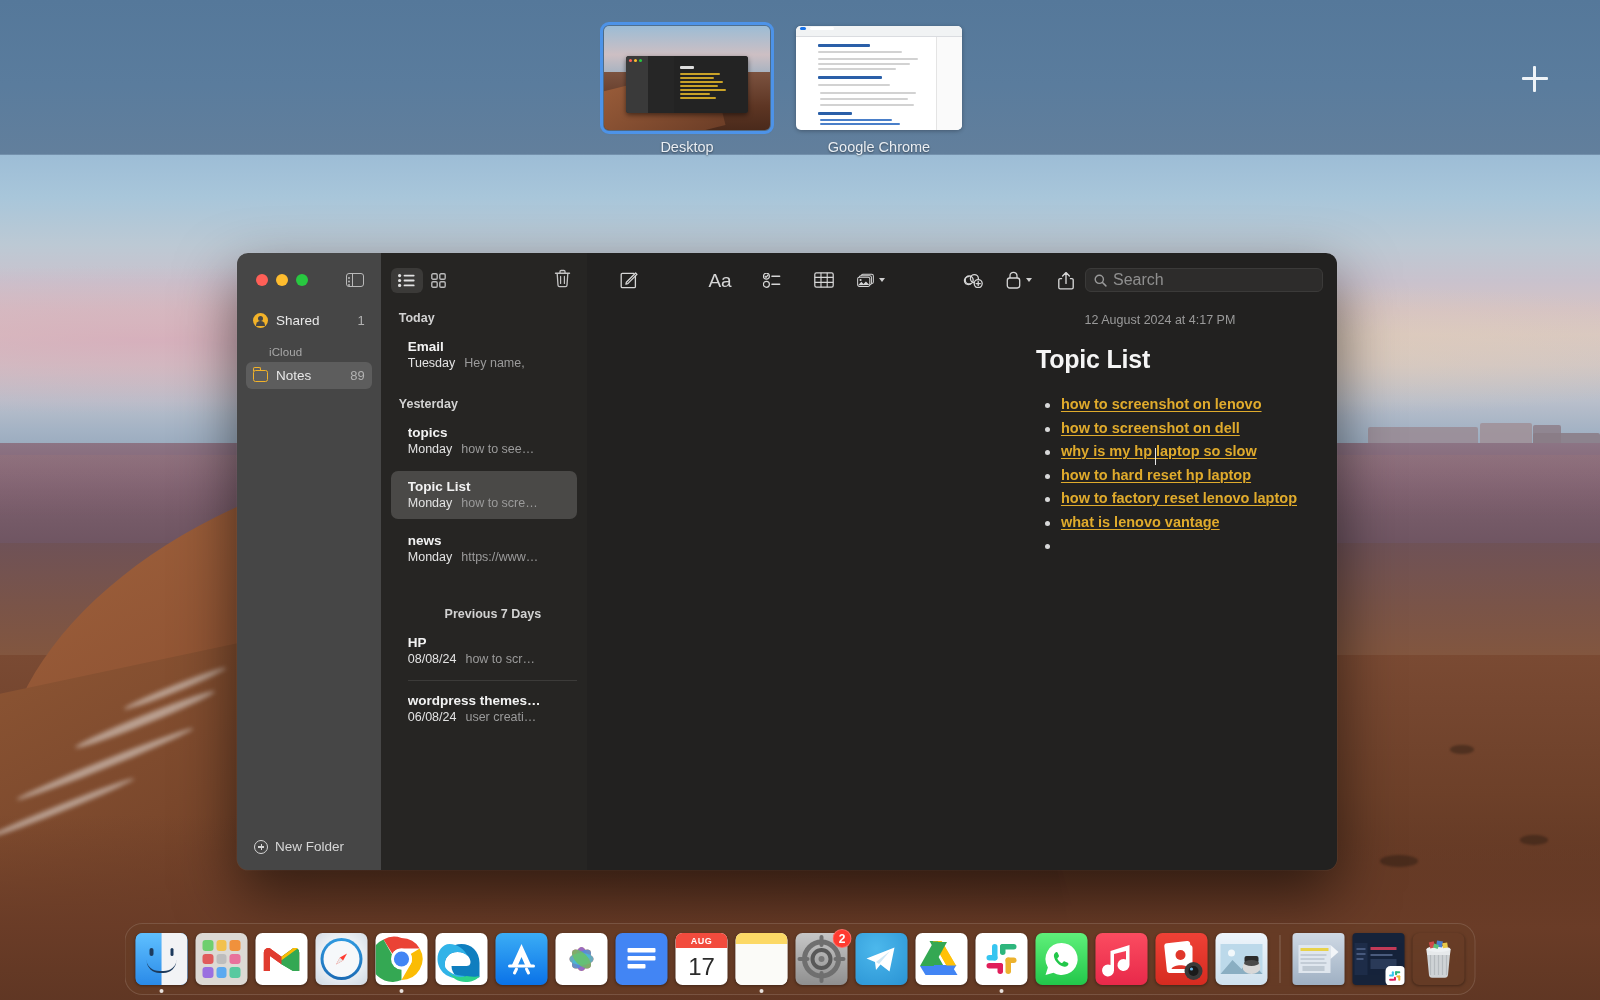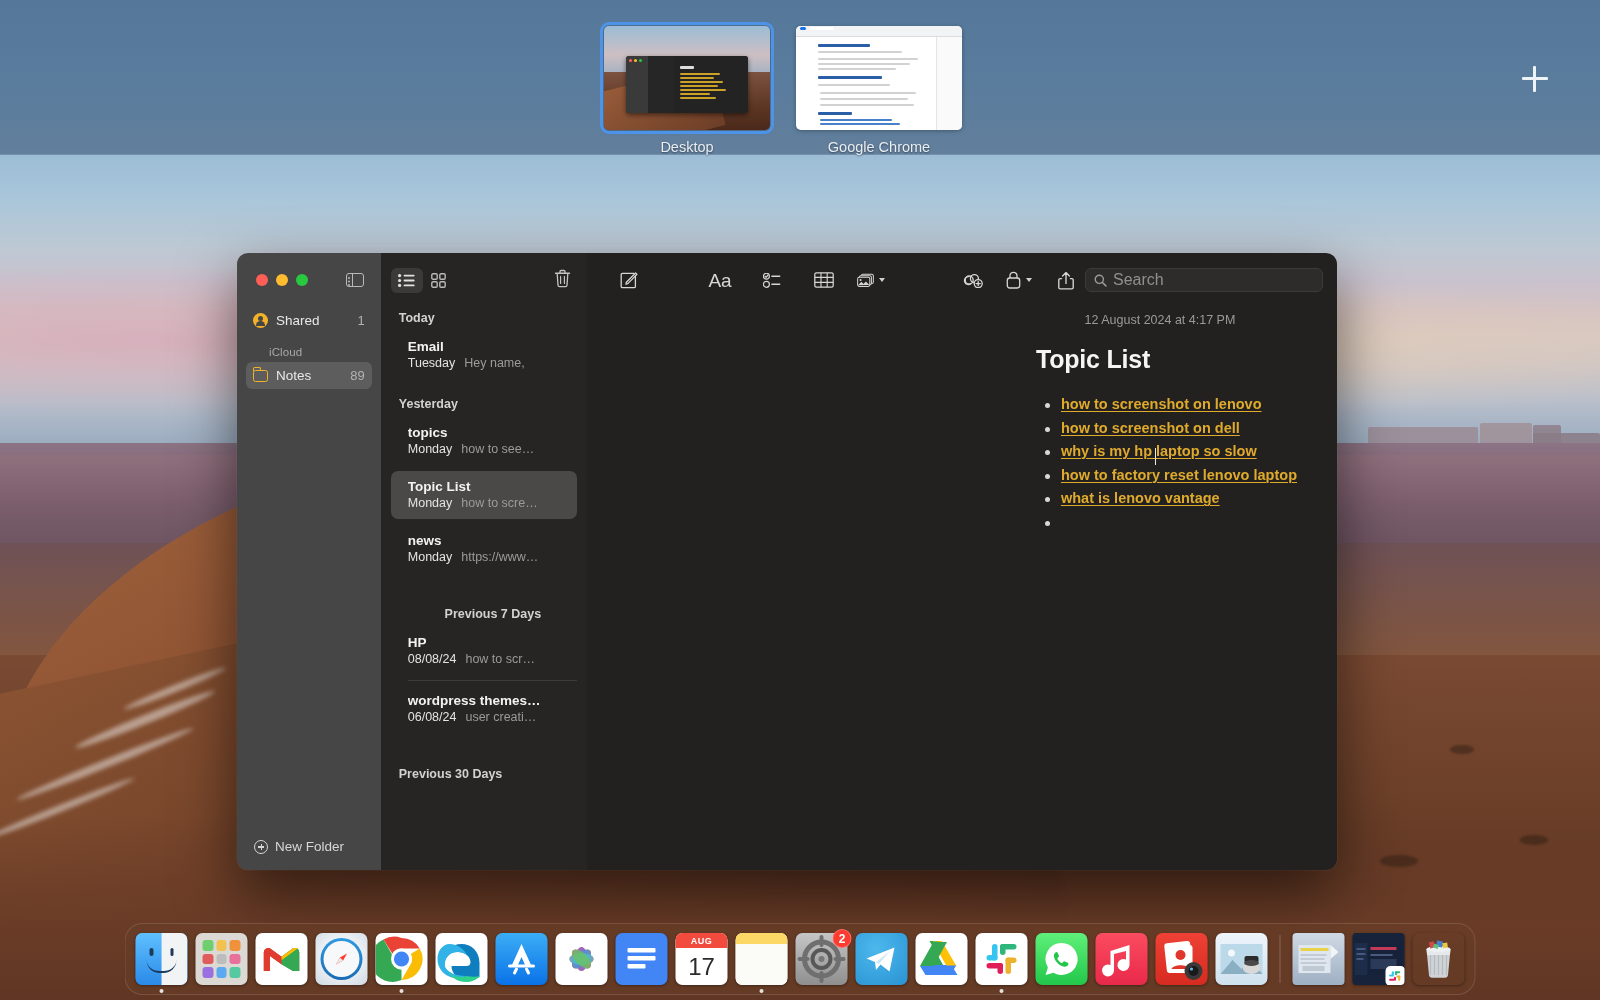--- a/index.html
+++ b/index.html
@@ -586,21 +586,20 @@
       </div>
       <div class="note-sep"></div>
       <div class="note-item">
         <div class="note-title">wordpress themes…</div>
         <div class="note-meta">
           <span class="note-date">06/08/24</span>
           <span class="note-snippet">user creati…</span>
         </div>
       </div>
 
-      <div class="group-head" style="padding-top:34px;">Previous 30 Days</div>
     </div>
   </div>
 
   <div id="notes-editor">
     <div class="editor-toolbar">
       <div class="tb-btn">
         <svg width="19" height="19" viewBox="0 0 19 19">
           <path d="M14.8 2.4H3.4c-.7 0-1.2.5-1.2 1.2v11.8c0 .7.5 1.2 1.2 1.2h11.8c.7 0 1.2-.5 1.2-1.2V4.8" fill="none" stroke="#d6d6d6" stroke-width="1.3" stroke-linecap="round"></path>
           <path d="M7.4 11.2L16.6 2 18 3.4 8.8 12.6l-1.9.5z" fill="none" stroke="#d6d6d6" stroke-width="1.3" stroke-linejoin="round"></path>
         </svg>
@@ -673,20 +672,21 @@
       </div>
     </div>
 
     <div class="editor-body">
       <div id="note-timestamp">12 August 2024 at 4:17 PM</div>
       <div id="note-heading">Topic List</div>
       <ul id="topic-list">
         <li><span class="topic-link">how to screenshot on lenovo</span></li>
         <li><span class="topic-link">how to screenshot on dell</span></li>
         <li><span class="topic-link">why is my hp laptop so slow</span></li>
+        <li><span class="topic-link">how to hard reset hp laptop</span></li>
         <li><span class="topic-link">how to factory reset lenovo laptop</span></li>
         <li><span class="topic-link">what is lenovo vantage</span></li>
         <li><span class="topic-link"></span></li>
       </ul>
       <div id="text-caret"></div>
     </div>
   </div>
 </div>
 
 <div id="dock">

